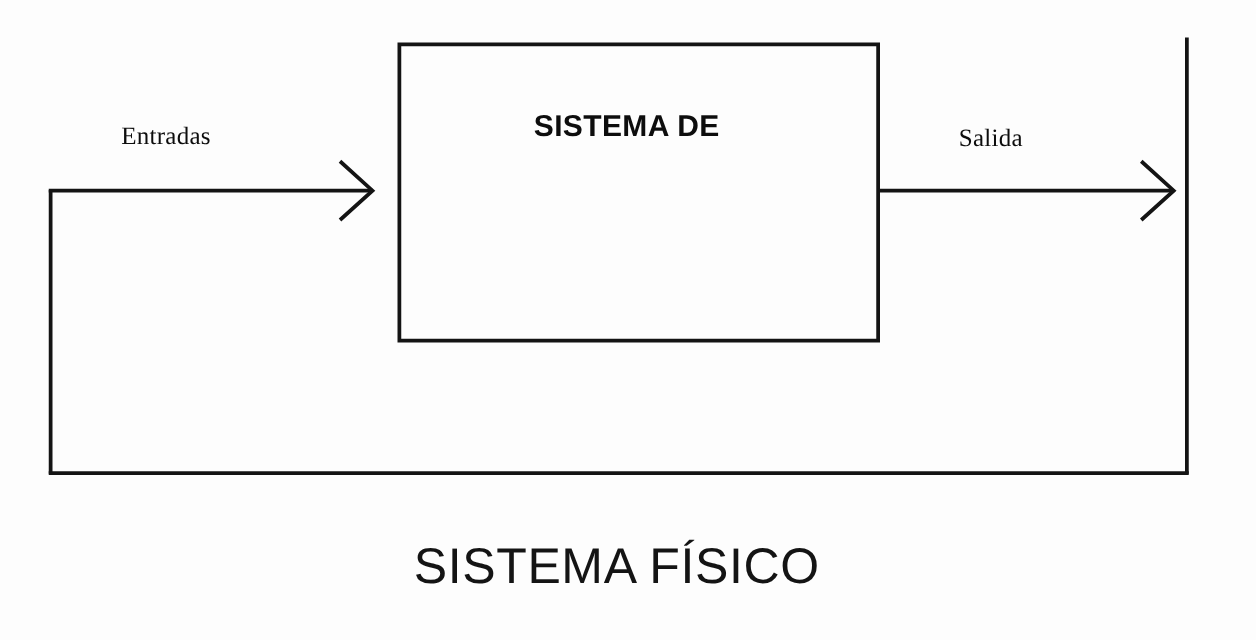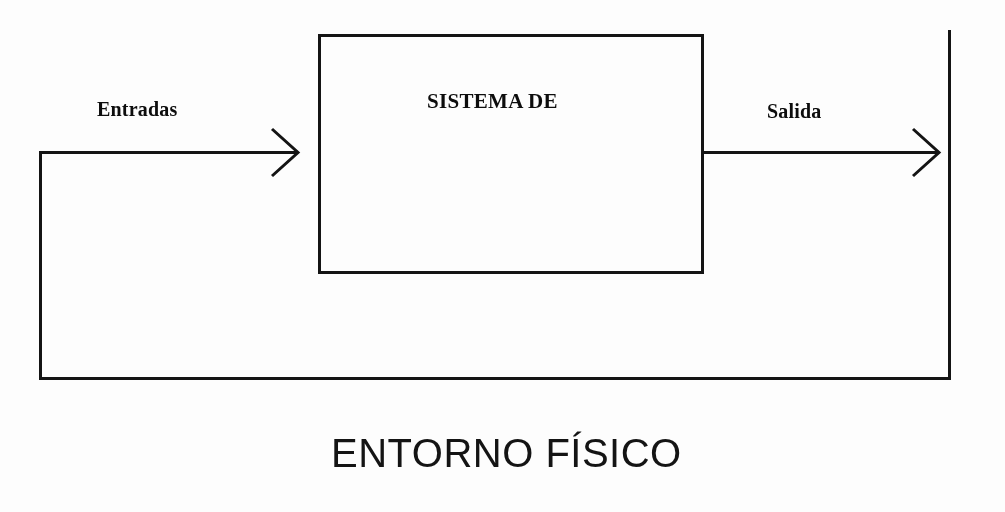--- a/index.html
+++ b/index.html
@@ -26,28 +26,28 @@
   }
   
   .txt {
     position: absolute;
     white-space: pre;
     color: #0d0d0d;
     line-height: 1.0;
   }
   .label-bold {
     font-family: "Liberation Serif", "DejaVu Serif", serif;
-    font-weight: bold;
+    font-weight: normal;
     font-size: 20px;
     letter-spacing: 0.2px;
   }
   .block-title {
-    font-family: Liberation Serif, serif;
+    font-family: Liberation Sans, sans-serif;
     font-weight: bold;
-    font-size: 21px;
+    font-size: 24px;
     line-height: 27px;
     letter-spacing: 0.3px;
   }
   .caption {
     font-family: "Liberation Sans", sans-serif;
     font-weight: 400;
     font-size: 40px;
     letter-spacing: 0.5px;
     color: #141414;
   }
@@ -77,15 +77,15 @@
     <line x1="703" y1="152.5" x2="939" y2="152.5" stroke="#141414" stroke-width="3"></line>
     <polyline points="913,129 939,152.5 913,176" fill="none" stroke="#141414" stroke-width="3" stroke-linecap="butt" stroke-linejoin="miter"></polyline>
   </svg>
 
   <div class="txt label-bold" id="label-entradas">Entradas</div>
 
   <div class="txt label-bold" id="label-salida">Salida</div>
 
   <div class="txt block-title" id="block-text"><span>SISTEMA DE</span><br></div>
 
-  <div class="txt caption" id="caption-entorno">ENTORNO FÍSICO</div>
+  <div class="txt caption" id="caption-entorno">SISTEMA FÍSICO</div>
 
 </div>
 
 </body></html>

